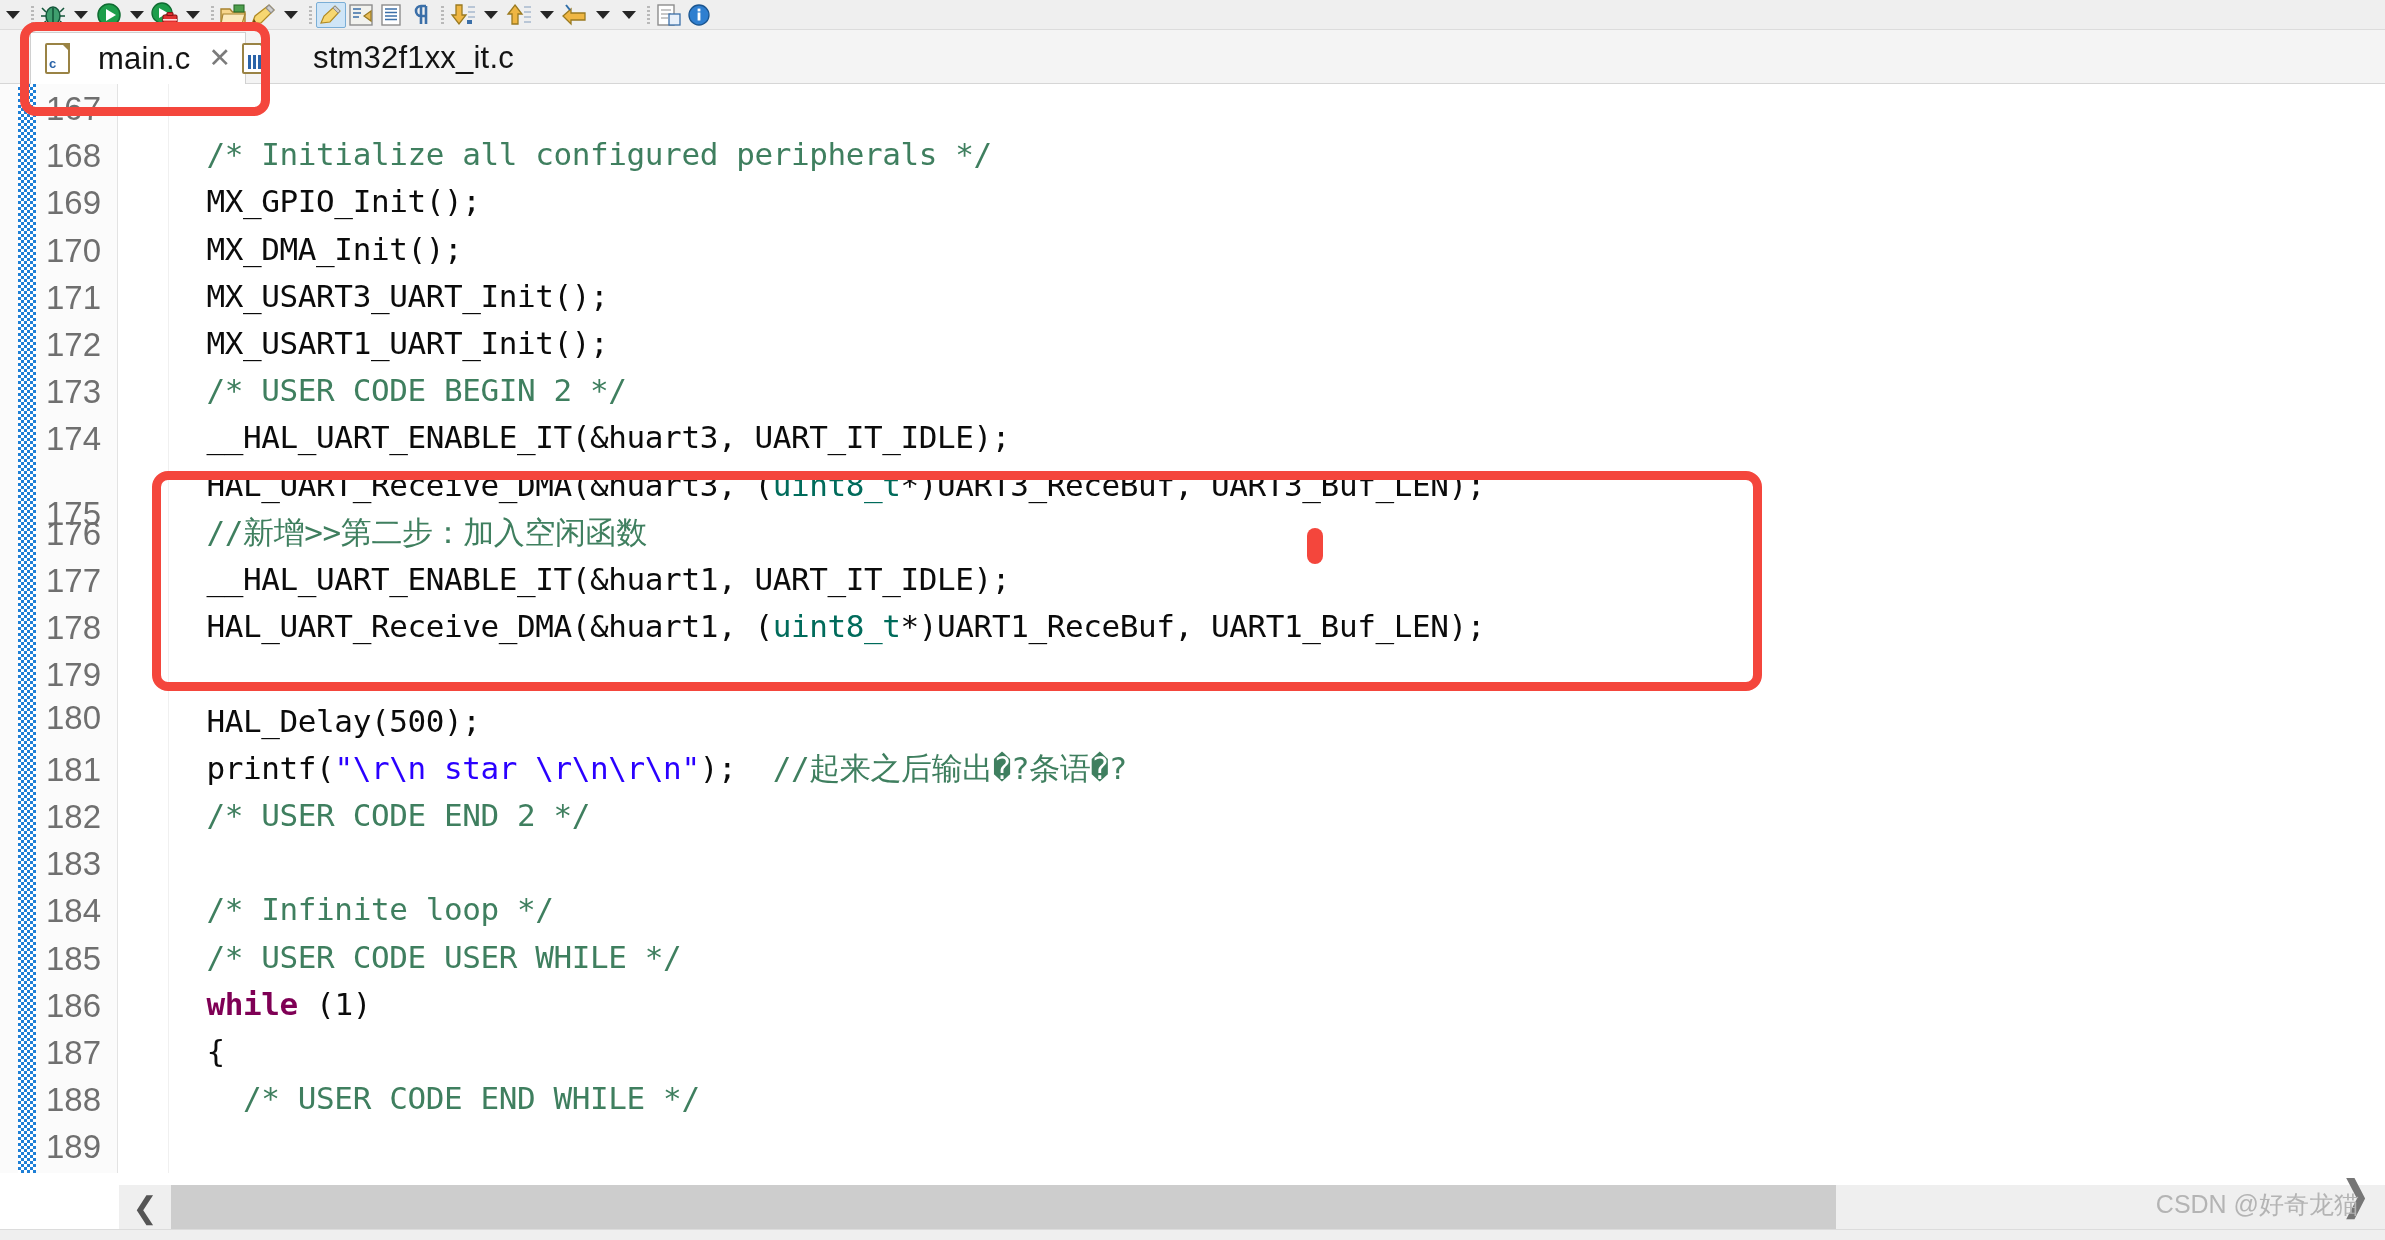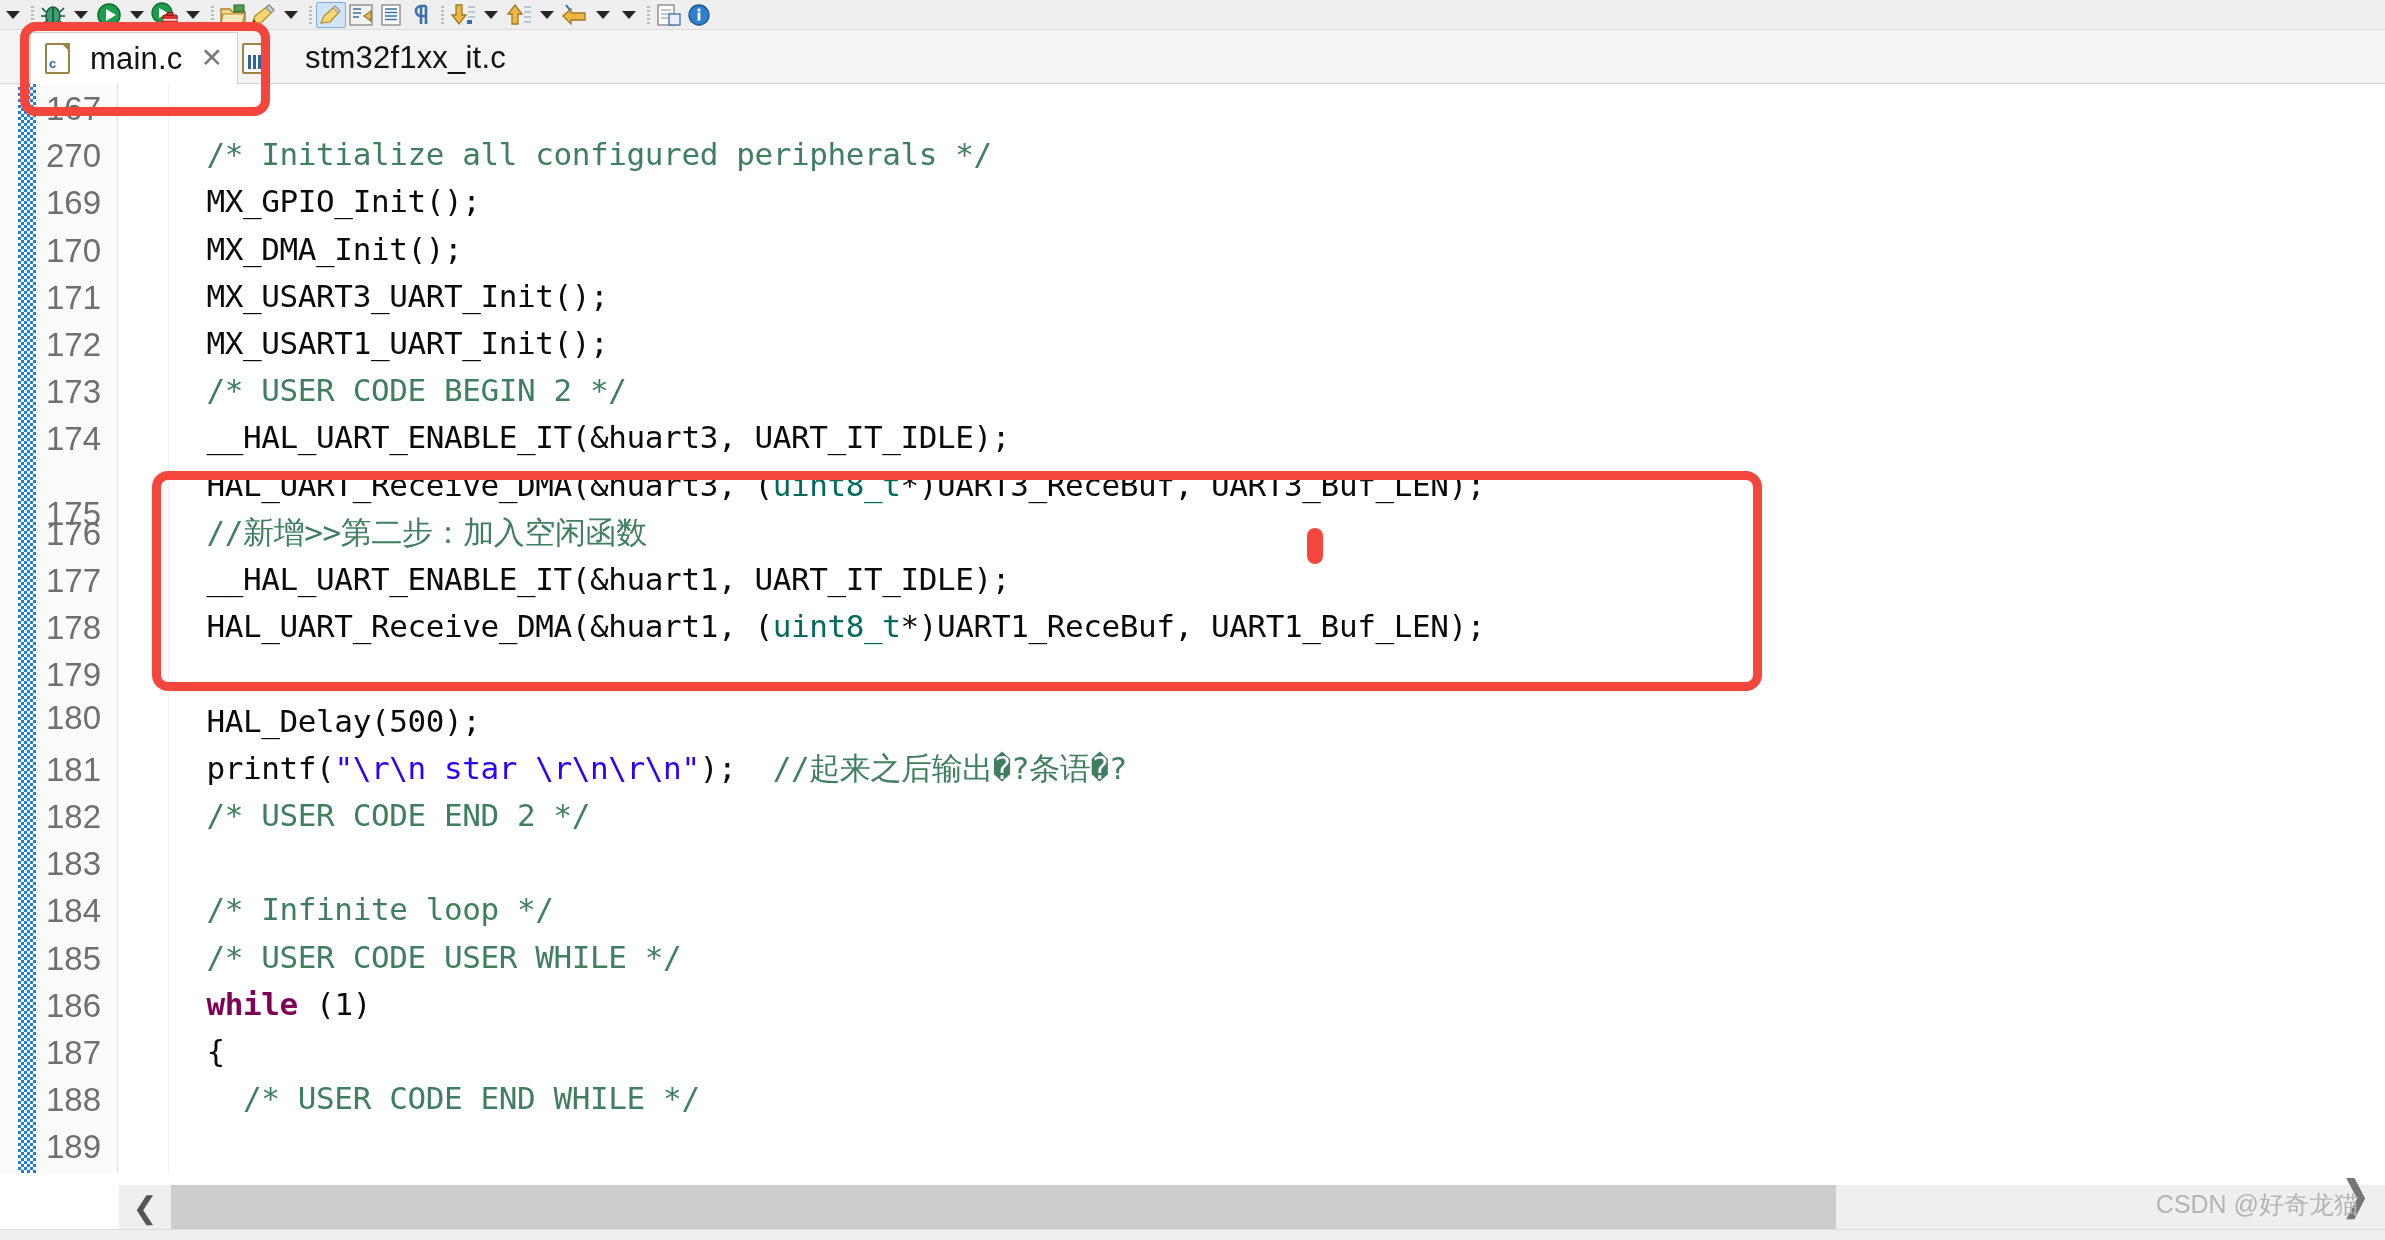--- a/index.html
+++ b/index.html
@@ -73,21 +73,21 @@
     box-sizing: border-box;
     font-size: 31px;
     color: #141414;
     white-space: nowrap;
   }
   .etab.active {
     background: #ffffff;
     border: 1px solid #d0d0d0;
     border-bottom: none;
   }
-  .etab .fname { margin-left: 20px; letter-spacing: .2px; }
+  .etab .fname { margin-left: 28px; letter-spacing: .2px; }
   .etab .closex {
     margin-left: 18px;
     font-size: 27px;
     color: #7b7b7b;
     line-height: 1;
   }
   .cfile-ico {
     width: 25px; height: 31px;
     background: #ffffff;
     border: 2px solid #9a8345;
@@ -416,21 +416,21 @@
       </span>
     <span class="fname">stm32f1xx_it.c</span>
   </div>
 </div>
 
 <div id="editor">
   <div id="gutter">
     <div id="changebar"></div>
     <div id="line-numbers">
         <div class="lnum" style="top: 8px;">167</div>
-        <div class="lnum" style="top: 55.2px;">270</div>
+        <div class="lnum" style="top: 55.2px;">168</div>
         <div class="lnum" style="top: 102.4px;">169</div>
         <div class="lnum" style="top: 149.6px;">170</div>
         <div class="lnum" style="top: 196.8px;">171</div>
         <div class="lnum" style="top: 244px;">172</div>
         <div class="lnum" style="top: 291.2px;">173</div>
         <div class="lnum" style="top: 338.4px;">174</div>
         <div class="lnum" style="top: 385px; margin-top: 28px;">175</div>
         <div class="lnum" style="top: 432.8px;">176</div>
         <div class="lnum" style="top: 480px;">177</div>
         <div class="lnum" style="top: 527.2px;">178</div>

